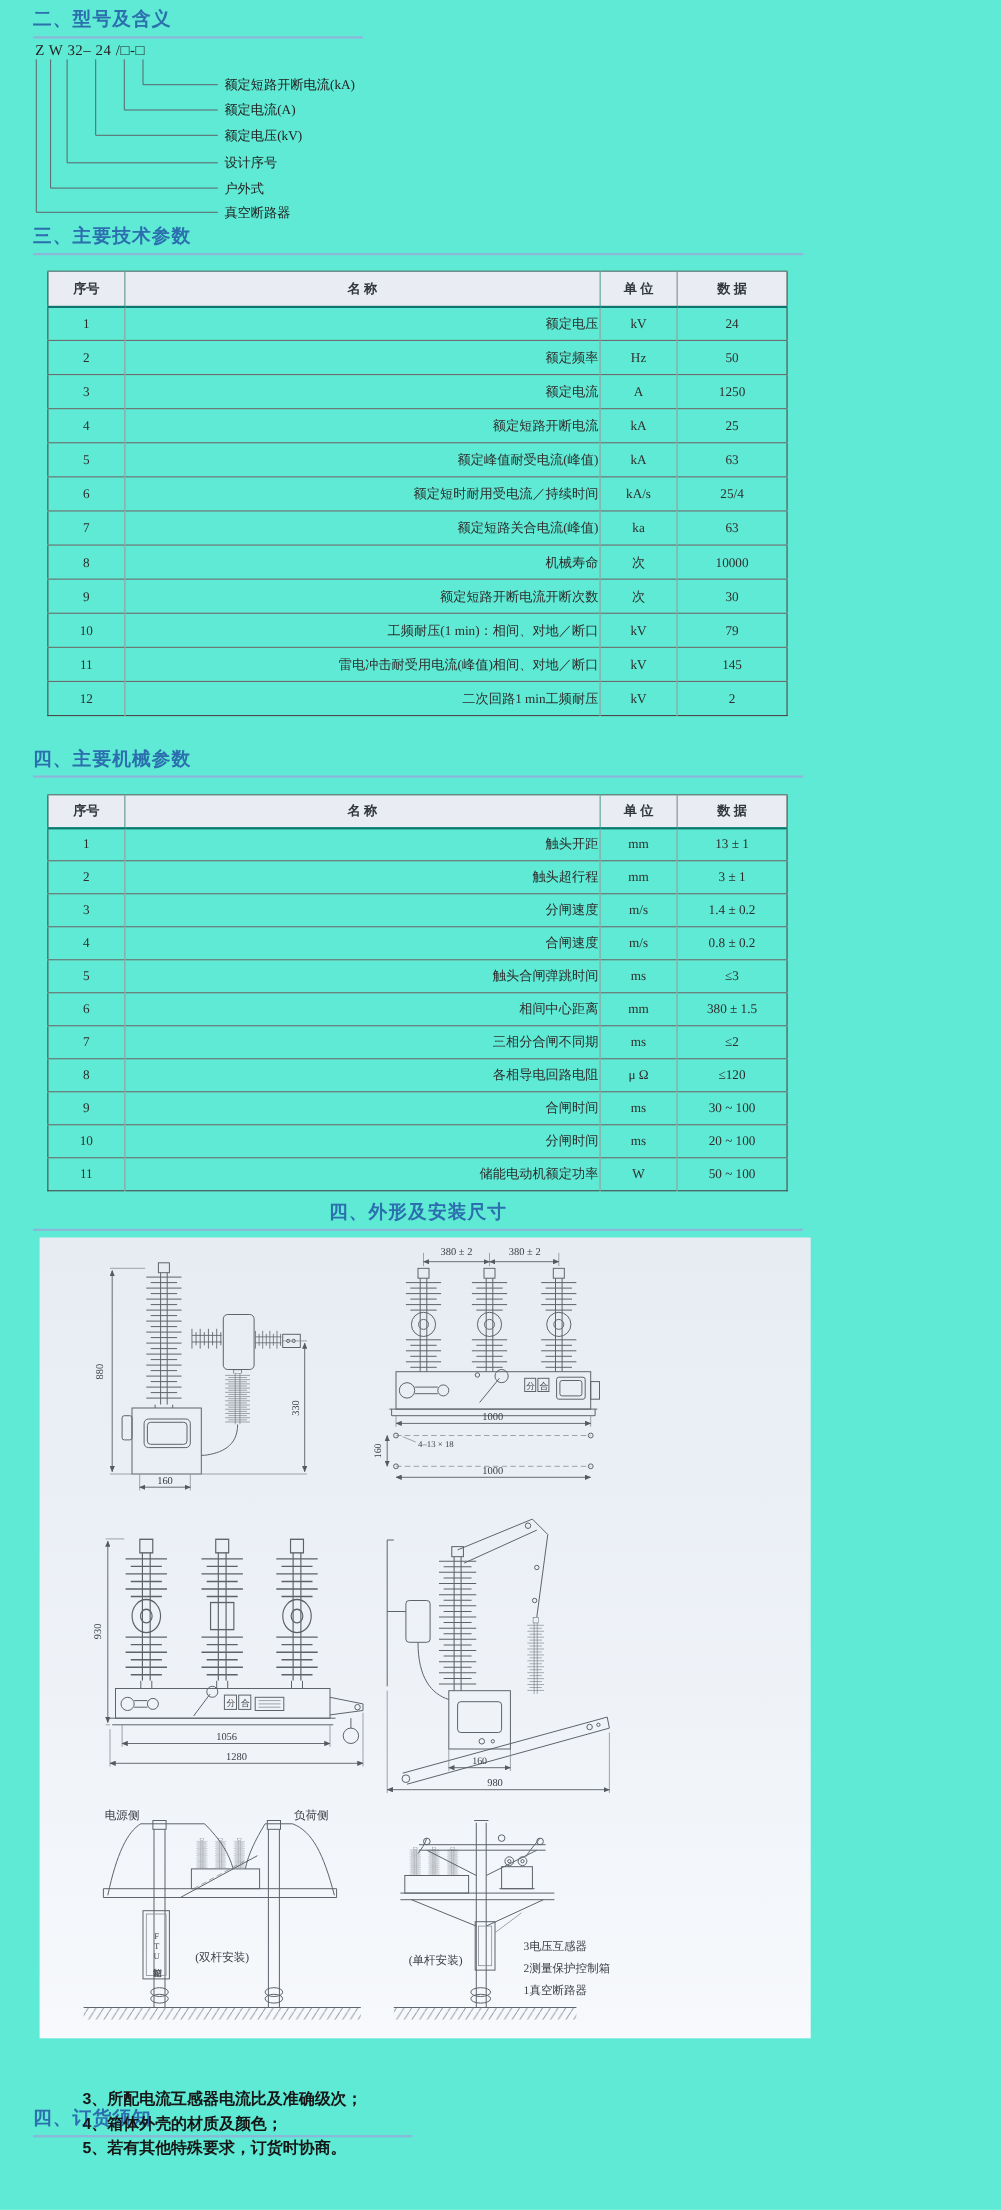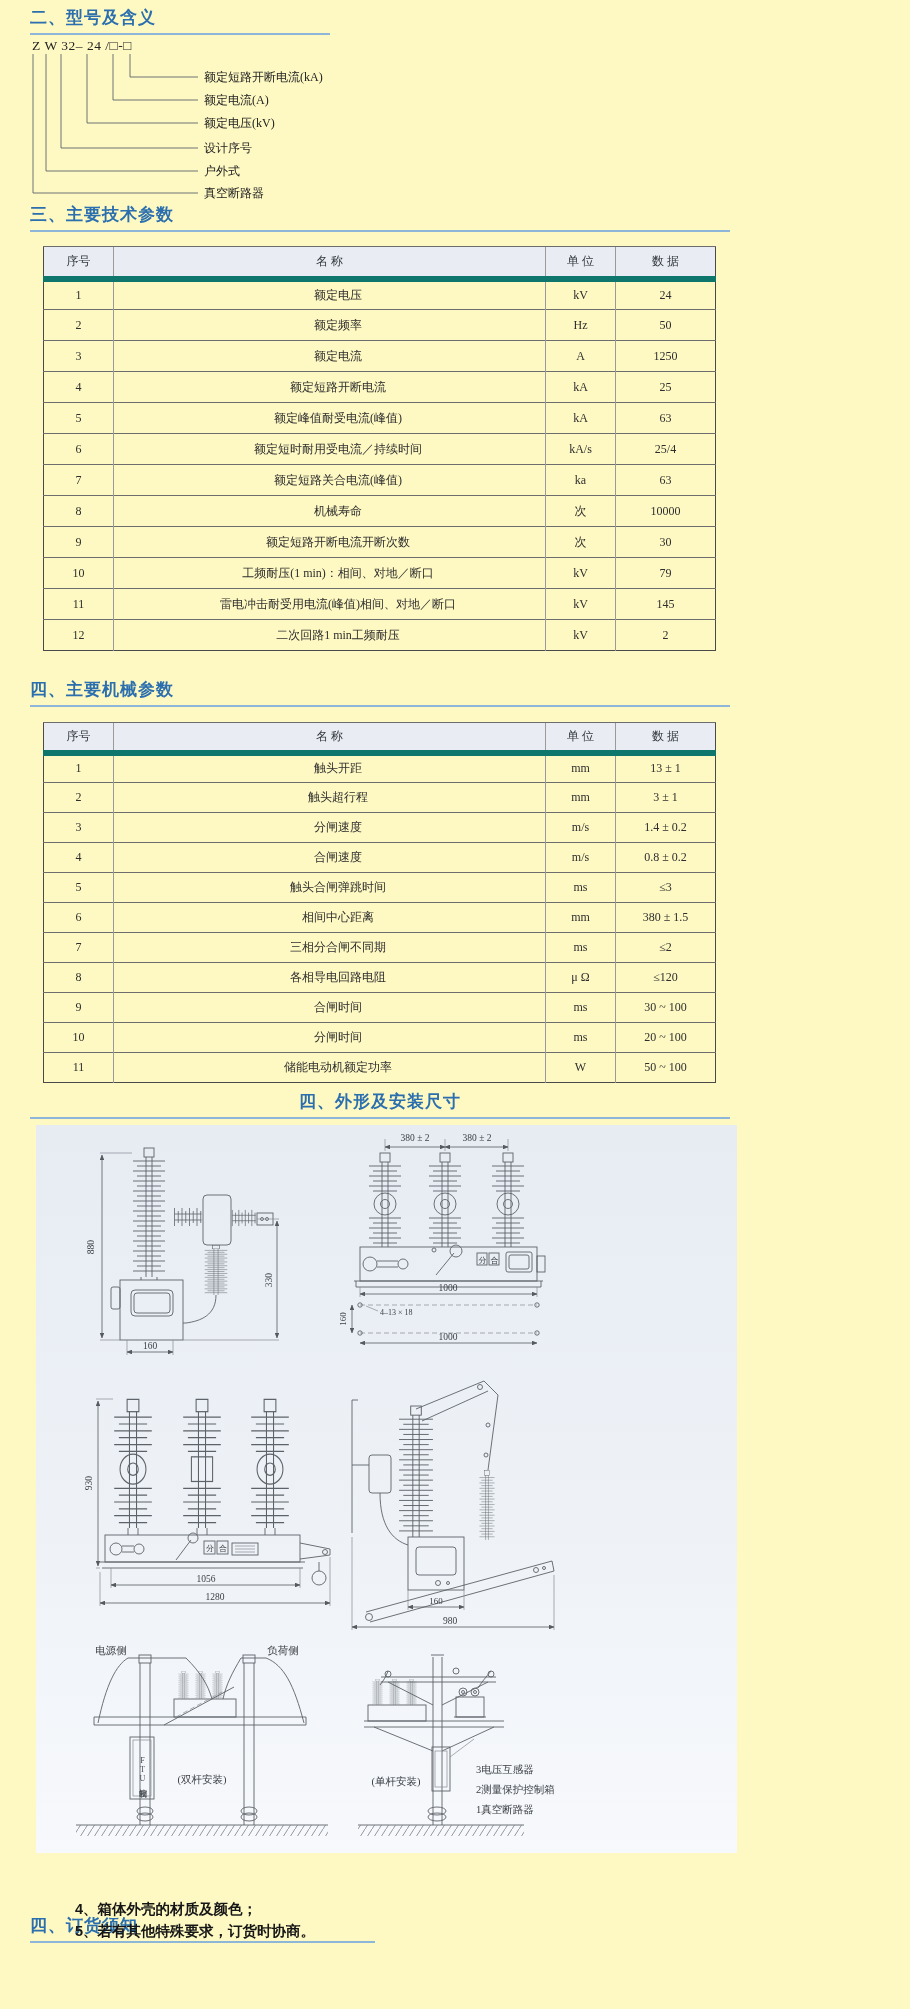--- a/index.html
+++ b/index.html
@@ -1,28 +1,28 @@
 <!DOCTYPE html>
 <html><head>
 <meta charset="utf-8">
 <style>
   html,body{margin:0;padding:0;background:#fff;}
-  .page{position:relative;width:910px;height:2009px;background:#fef9c3;overflow:hidden;
+  .page{position:relative;width:910px;height:2009px;background:#5eead4;overflow:hidden;
         font-family:"Liberation Serif",serif;color:#2b2b2b;}
   .sec{position:absolute;left:30px;border-bottom:2px solid #8db6d9;padding-bottom:5px;}
   .sec h2{margin:0;font-family:"Liberation Sans",sans-serif;font-weight:bold;font-size:17px;
           line-height:20px;color:#2b6fae;letter-spacing:1px;}
   table.param{position:absolute;left:43px;width:672px;border-collapse:collapse;table-layout:fixed;
           font-size:12px;color:#2e2e2e;border:1px solid #4a4a4a;}
-  table.param th{background:#e9ecf3;font-weight:normal;border-bottom:6px solid #0f766e;color:#33383f;}
+  table.param th{background:#e9ecf3;font-weight:bold;border-bottom:2px solid #0f766e;color:#33383f;}
   table.param td,table.param th{border-top:1px solid #6d6d6d;text-align:center;overflow:hidden;white-space:nowrap;}
   table.param td+td,table.param th+th{border-left:1px solid #9a9a9a;}
   table.param col.c1{width:70px;} table.param col.c2{width:432px;}
   table.param col.c3{width:70px;} table.param col.c4{width:100px;}
-  table.param td:nth-child(2){text-align:center;padding-left:18px;}
+  table.param td:nth-child(2){text-align:right;padding-left:18px;}
   table.t1 tr{height:31px;} table.t1 tr.hd{height:32px;}
   table.t2 tr{height:30px;} table.t2 tr.hd{height:30px;}
   .panel{position:absolute;left:36px;top:1125px;width:701px;height:728px;
          background:linear-gradient(180deg,#e7ecf3 0%,#eef2f7 55%,#f7f9fc 100%);}
   .orders{position:absolute;left:75px;top:1898px;font-family:"Liberation Sans",sans-serif;
           font-weight:bold;font-size:14.5px;line-height:22px;color:#161616;}
   .ftu{position:absolute;left:131px;top:1739px;width:22px;height:60px;writing-mode:vertical-rl;
        text-orientation:upright;font-size:8px;line-height:22px;text-align:center;color:#474c52;}
   svg text{fill:#3c4046;font-family:"Liberation Serif",serif;}
   svg .ln{stroke:#5c6269;fill:none;stroke-width:0.9;}
@@ -461,17 +461,18 @@
   </svg>
   </div>
 
   <div class="ftu">FTU控制箱</div>
 
   <div class="sec" style="top:1916px;width:345px;">
     <h2>四、订货须知</h2>
   </div>
 
   <div class="orders">
+    <div>3、所配电流互感器电流比及准确级次；</div>
     <div>4、箱体外壳的材质及颜色；</div>
     <div>5、若有其他特殊要求，订货时协商。</div>
   </div>
 
 </div>
 
 </body></html>

